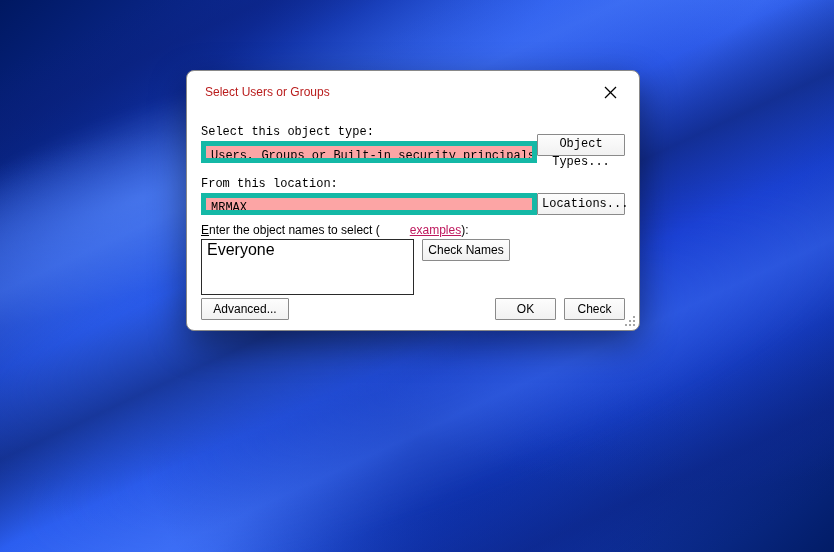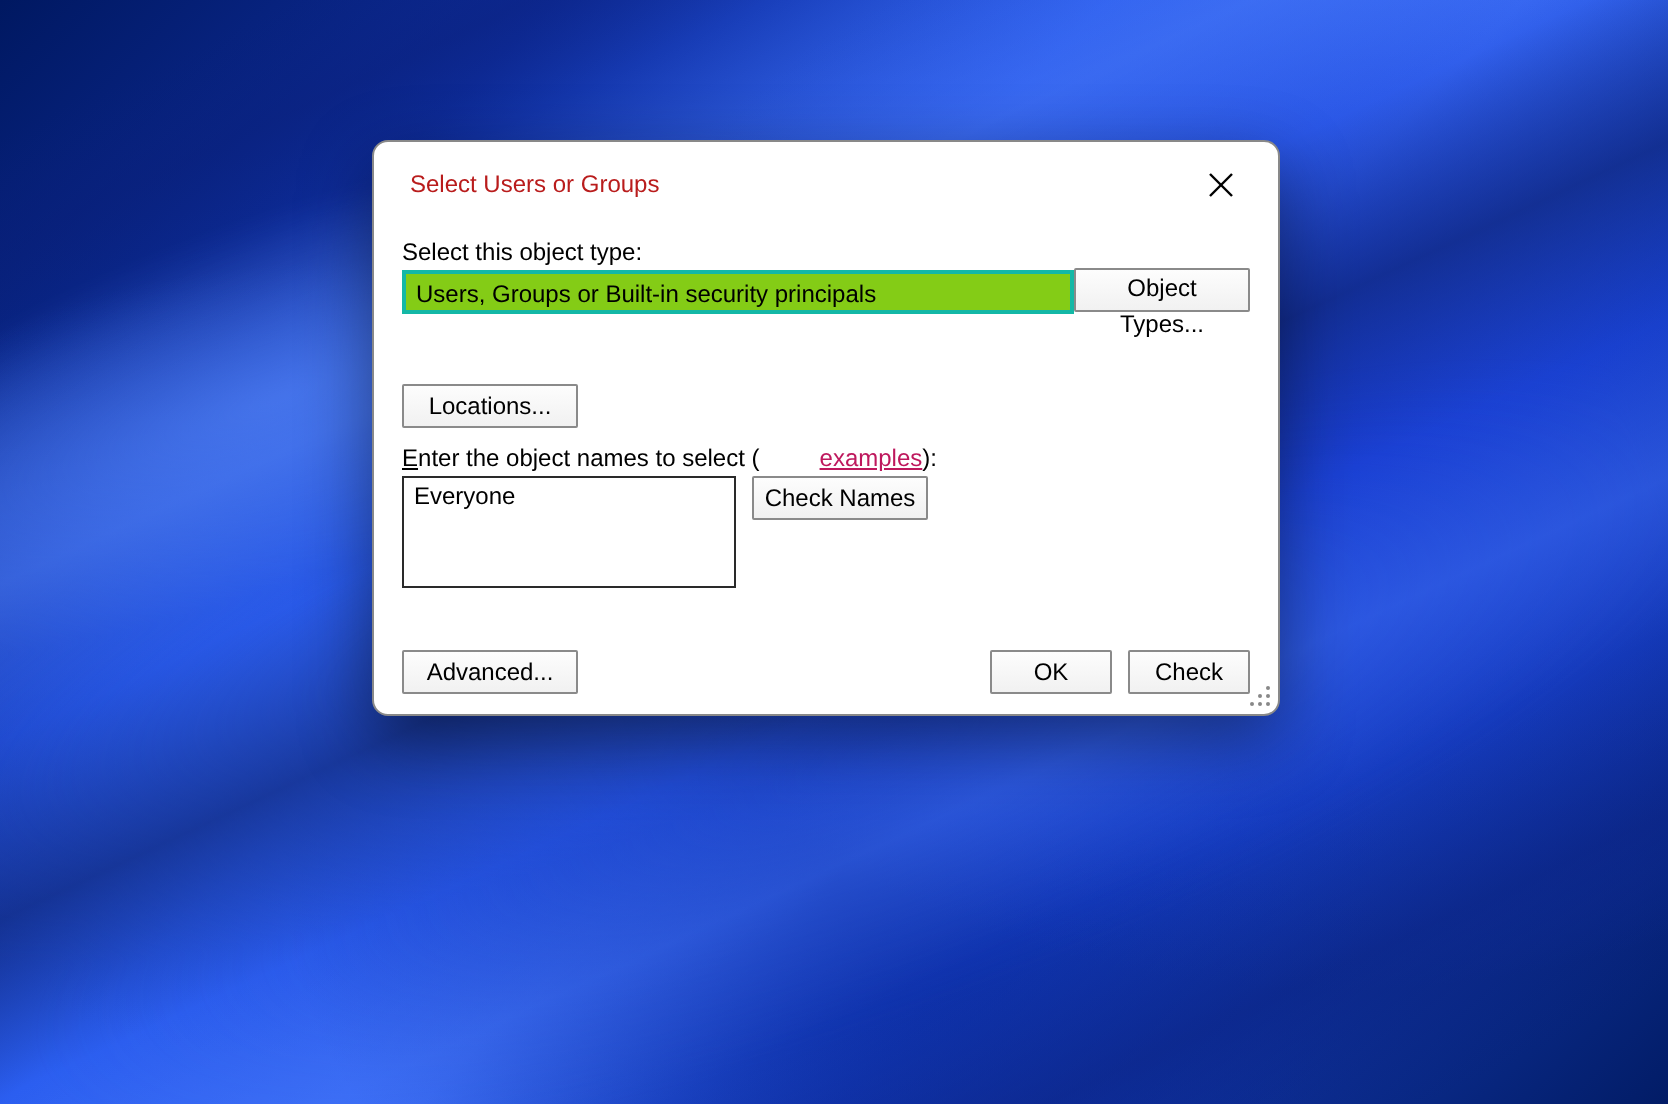--- a/index.html
+++ b/index.html
@@ -92,46 +92,47 @@
       padding: 6px 14px 10px 14px;
     }
     .field-label {
       font-size: 12px;
       color: #000;
       margin-bottom: 2px;
       display: block;
     }
     .row {
       display: flex;
-      align-items: flex-start;
+      align-items: center;
       gap: 0;
       margin-bottom: 8px;
+      font-family: Liberation Mono, monospace;
     }
     .row .left {
       flex: 1;
       min-width: 0;
     }
     .text-display {
       width: 100%;
       height: 22px;
-      border: 2px solid #14b8a6;
+      border: 5px solid #14b8a6;
       padding: 2px 5px;
       font-size: 12px;
-      background: #84cc16;
+      background: #fca5a5;
       color: #000;
       line-height: 16px;
       overflow: hidden;
       white-space: nowrap;
     }
     .textarea {
       width: 100%;
       height: 56px;
       border: 1px solid #2a2a2a;
       padding: 2px 5px;
-      font-size: 12px;
+      font-size: 16px;
       background: #fff;
       color: #000;
       resize: none;
       font-family: inherit;
       line-height: 15px;
     }
     .btn {
       width: 88px;
       height: 22px;
       background: linear-gradient(#fdfdfd, #f1f1f1);
@@ -141,21 +142,21 @@
       font-family: inherit;
       cursor: pointer;
       padding: 0 4px;
       line-height: 18px;
       color: #000;
     }
     .footer {
       display: flex;
       justify-content: space-between;
       align-items: center;
-      margin-top: 28px;
+      margin-top: 0;
     }
     .footer-right {
       display: flex;
       gap: 8px;
     }
     .footer .btn { width: 61px; }
     .footer .btn.advanced { width: 88px; }
     .link {
       color: #be185d;
       text-decoration: underline;
@@ -209,20 +210,24 @@
       <div class="left">
         <span class="field-label">Select this object type:</span>
         <div class="text-display">Users, Groups or Built-in security principals</div>
       </div>
       <div style="padding-top:15px;">
         <button class="btn">Object Types...</button>
       </div>
     </div>
 
     <div class="row">
+      <div class="left">
+        <span class="field-label">From this location:</span>
+        <div class="text-display">MRMAX</div>
+      </div>
       <div style="padding-top:15px;">
         <button class="btn">Locations...</button>
       </div>
     </div>
 
     <span class="names-label"><span class="und-accel">E</span><span>nter the object names to select (</span><span class="link">examples</span><span>):</span></span>
     <div class="names-row">
       <div class="left">
         <textarea class="textarea" spellcheck="false" style="">Everyone</textarea>
       </div>

